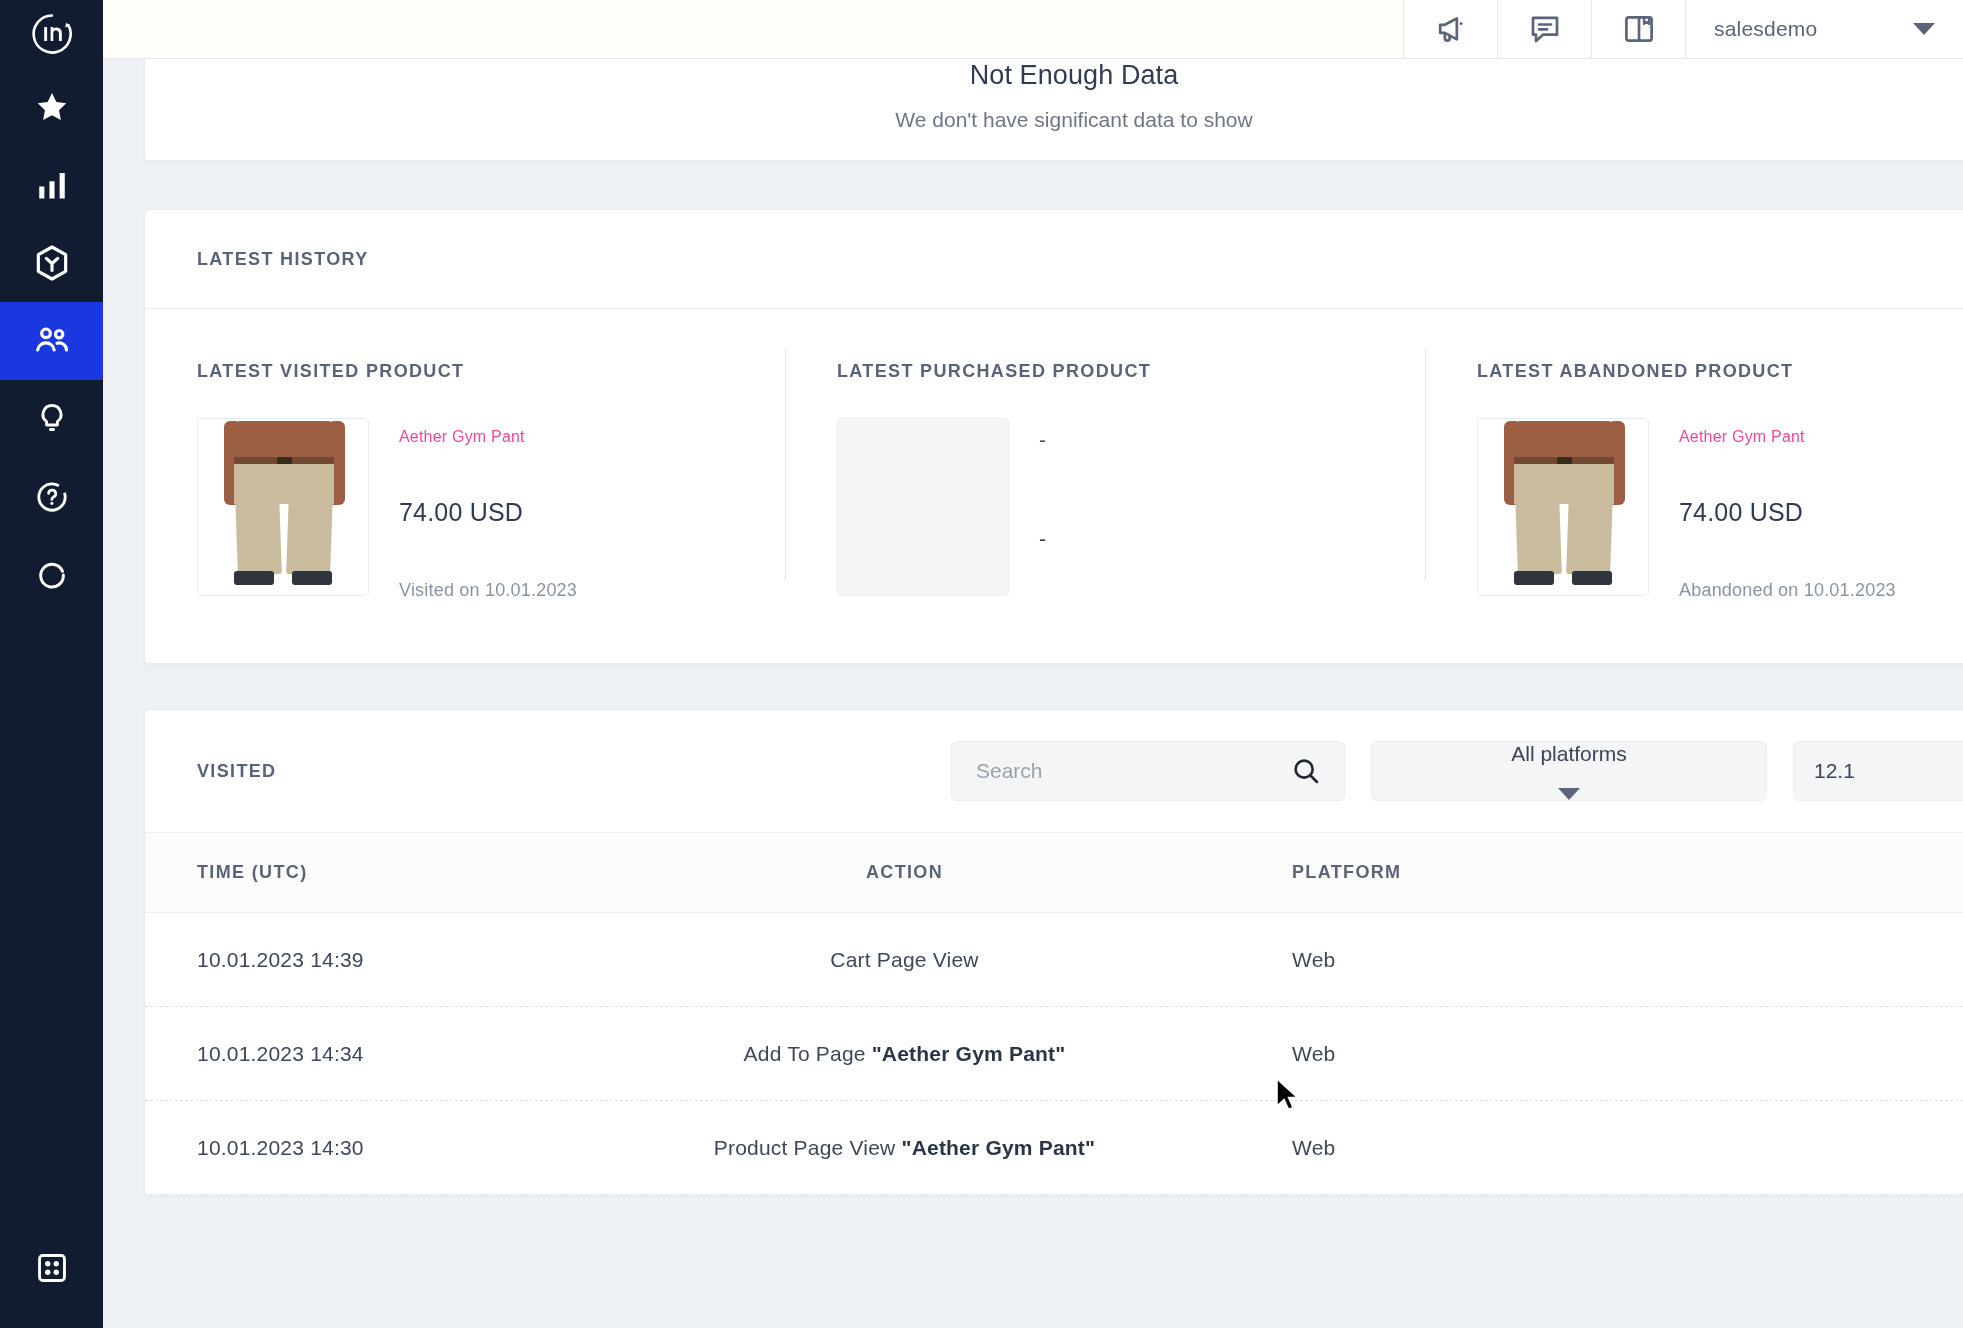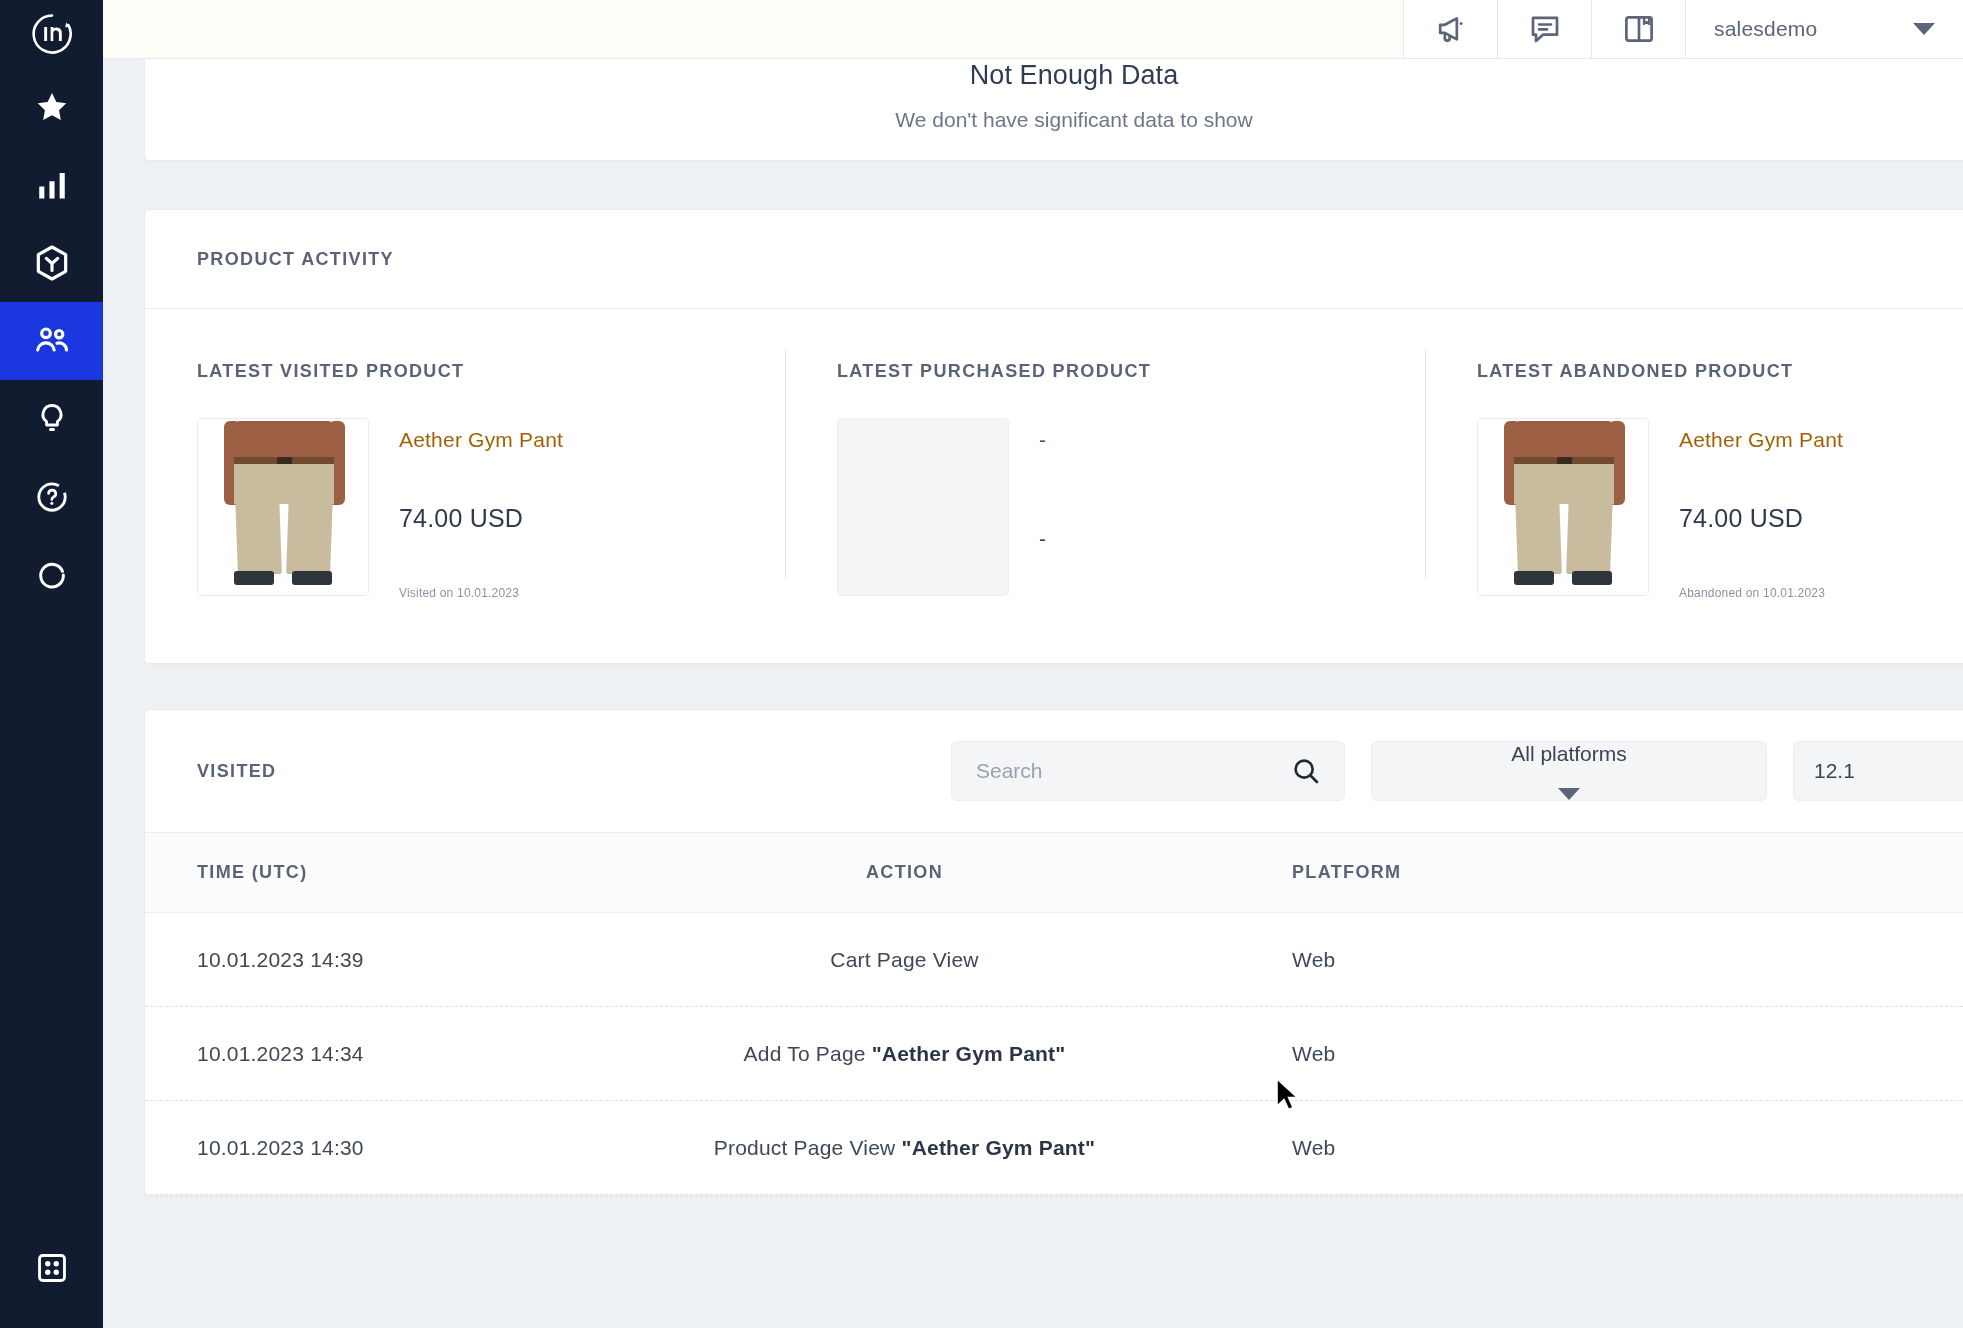--- a/index.html
+++ b/index.html
@@ -140,23 +140,23 @@
     width: 172px; height: 178px;
     border: 1px solid #e7eaef;
     border-radius: 5px;
     background: #fbfbfc;
     overflow: hidden;
     flex: 0 0 172px;
     position: relative;
   }
   .ph-thumb.blank { background: #f4f5f7; border-color: #eceef1; }
   .ph-info { padding-left: 30px; padding-top: 10px; }
-  .ph-name { font-size: 21px; color: #a16207; letter-spacing: .2px; text-align: center; }
+  .ph-name { font-size: 16px; color: #ec4899; letter-spacing: .2px; }
   .ph-price { font-size: 25px; color: #2f3a4e; margin-top: 52px; letter-spacing: .2px; }
-  .ph-date { font-size: 12px; color: #8b93a3; margin-top: 53px; letter-spacing: .2px; }
+  .ph-date { font-size: 18px; color: #8b93a3; margin-top: 53px; letter-spacing: .2px; }
   .ph-dash { font-size: 21px; color: #4a5366; }
   .ph-dash2 { font-size: 21px; color: #2f3a4e; margin-top: 75px; }
 
   
   .pants { position: absolute; inset: 0; background: #ffffff; }
   .pants .torso {
     position: absolute; left: 38px; top: 2px; width: 96px; height: 38px;
     background: #9d5f43; border-radius: 4px 4px 0 0;
   }
   .pants .belt {
@@ -377,21 +377,21 @@
 
     <div class="canvas">
 
       <section class="card card-empty">
         <div class="empty-title">Not Enough Data</div>
         <div class="empty-sub">We don't have significant data to show</div>
       </section>
 
       <section class="card card-ph">
         <div class="card-head">
-          <span class="card-head-title">PRODUCT ACTIVITY</span>
+          <span class="card-head-title">LATEST HISTORY</span>
         </div>
         <div class="ph-body">
 
           <div class="ph-col">
             <div class="ph-label">LATEST VISITED PRODUCT</div>
             <div class="ph-item">
               <div class="ph-thumb">
                 <div class="pants">
                   <div class="arm-l"></div>
                     <div class="arm-r"></div>

